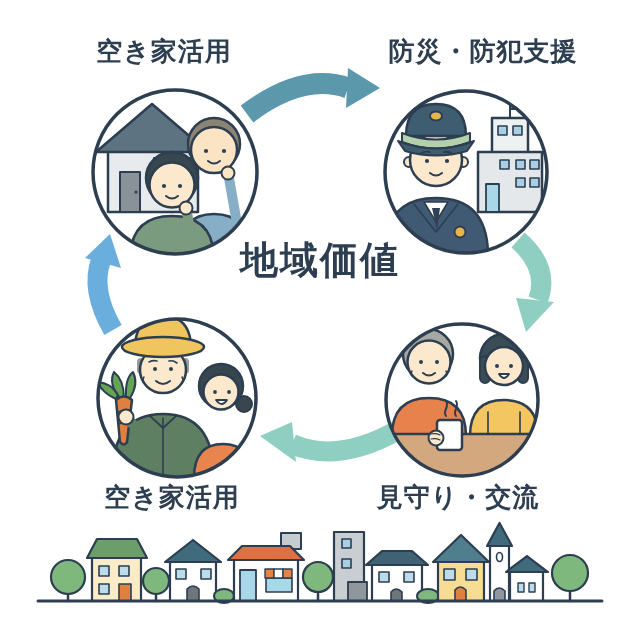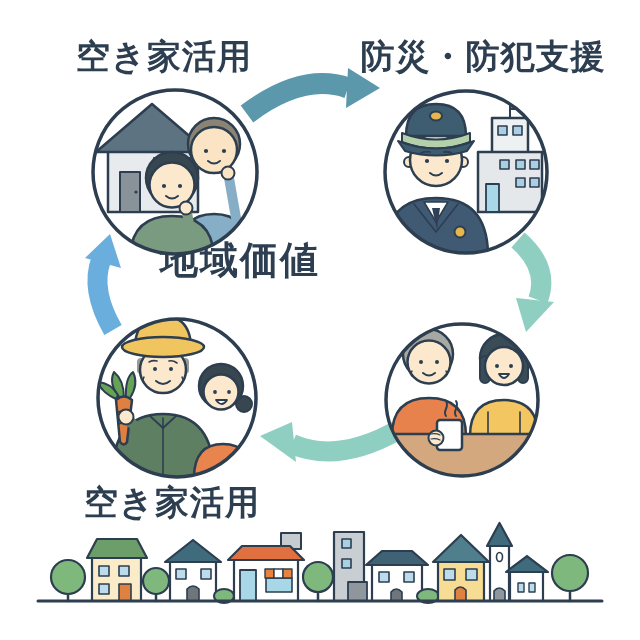--- a/index.html
+++ b/index.html
@@ -5,37 +5,38 @@
   html,body{margin:0;padding:0;background:#ffffff;}
   .canvas{
     position:relative;width:640px;height:640px;overflow:hidden;
     background:#ffffff;
     font-family:"DejaVu Sans","Liberation Sans",sans-serif;
     color:#2c3e50;
   }
   .canvas svg{position:absolute;left:0;top:0;}
   .node-label{
     position:absolute;width:320px;text-align:center;
-    font-size:34px;font-weight:700;letter-spacing:1px;
+    font-size:26px;font-weight:700;letter-spacing:1px;
     color:#2c3e50;user-select:none;
   }
   .center-title{
-    position:absolute;left:160px;top:238px;width:320px;text-align:left;
+    position:absolute;left:160px;top:238px;width:320px;text-align:center;
     font-size:38px;font-weight:700;letter-spacing:2px;line-height:1.2;
     color:#2c3e50;user-select:none;
   }
 </style>
 </head>
 <body>
 
 <div class="canvas">
 
   <div class="node-label" style="left:4px;top:34px;">空き家活用</div>
   <div class="node-label" style="left:323px;top:34px;">防災・防犯支援</div>
   <div class="node-label" style="left:12px;top:480px;">空き家活用</div>
+  <div class="node-label" style="left:298px;top:480px;">見守り・交流</div>
   <div class="center-title">
     <div>地域価値</div>
   </div>
 
   <svg width="640" height="640" viewBox="0 0 640 640">
     <defs>
       <clipPath id="clipTL">
           <circle cx="175" cy="172" r="82"></circle>
         </clipPath>
       <clipPath id="clipTR">

